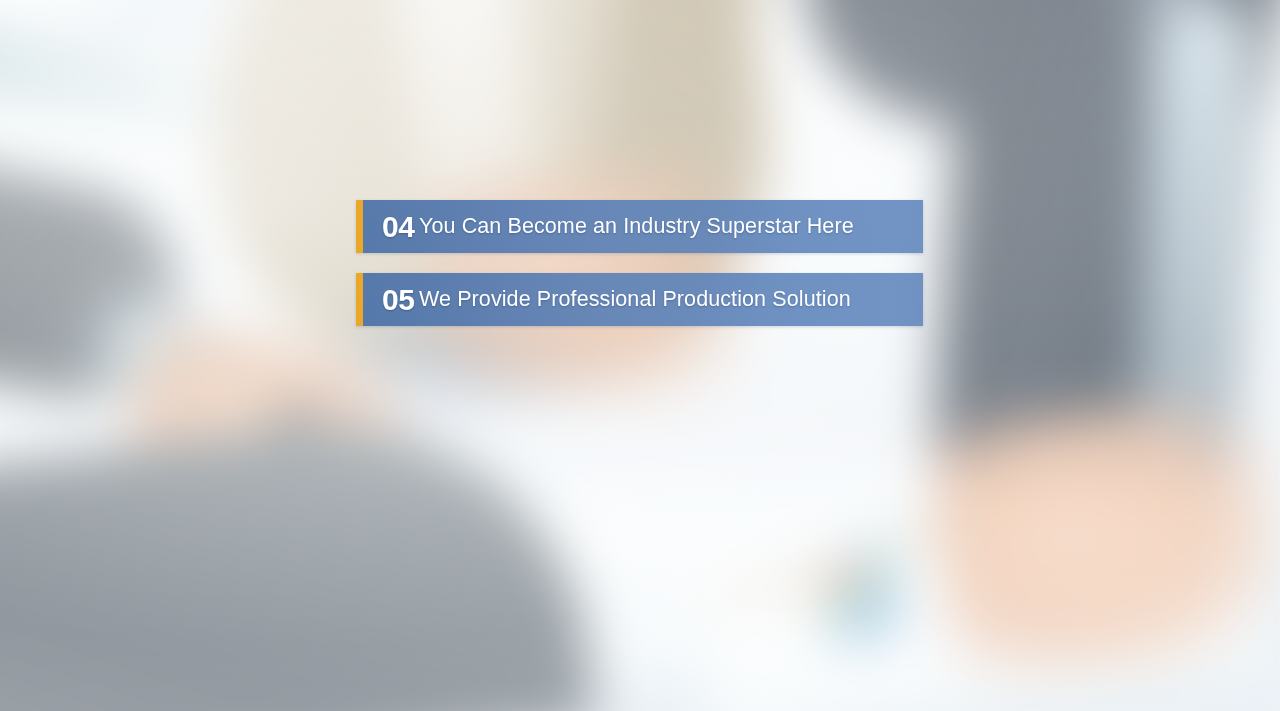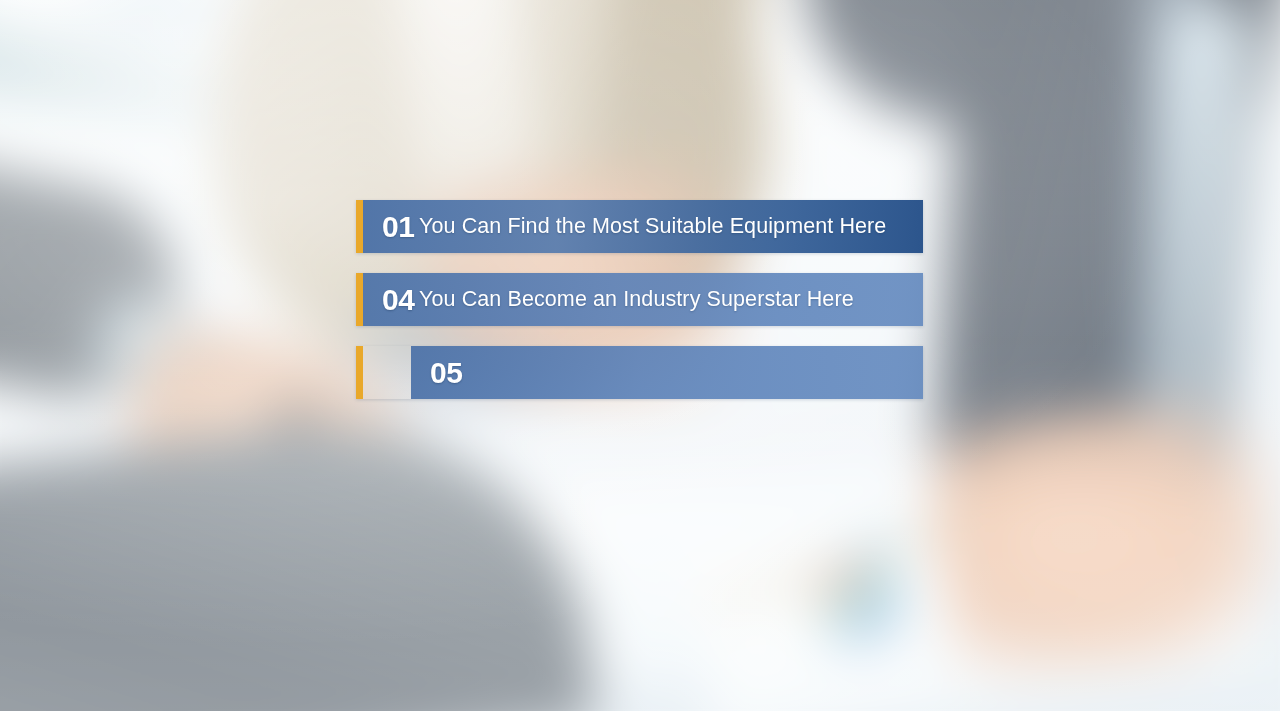--- a/index.html
+++ b/index.html
@@ -229,21 +229,21 @@
   }
 
   .bar {
     position: relative;
     display: flex;
     align-items: center;
     height: 53px;
     margin-bottom: 20px;
     box-shadow: 0 1px 3px rgba(30,55,90,0.18);
   }
-  .bar:last-child { margin-bottom: 12px; gap: 48px; }
+  .bar:last-child { margin-bottom: 12px; }
 
   .bar-accent {
     width: 7px;
     height: 53px;
     flex: 0 0 7px;
     background: #e9a82a;
   }
 
   .bar-body {
     position: relative;
@@ -342,40 +342,34 @@
       <i style="left:4px;   top:46px; width:84px; background:#4aa3d8;"></i>
       <i style="left:14px;  top:62px; width:62px; background:#3f86c4;"></i>
       <i style="left:54px;  top:0px;  width:46px; background:#4aa3d8;"></i>
     </span>
   </div>
 
   <div class="haze"></div>
 
   <div class="bars">
 
-    <div class="bar is-first">
-      <span class="bar-accent"></span>
-      <div class="bar-body">
-        <span class="bar-num">01</span>
-        <span class="bar-text">You Can Find the Most Suitable Equipment Here</span>
-      </div>
-    </div>
 
 
 
     <div class="bar">
       <span class="bar-accent"></span>
       <div class="bar-body">
         <span class="bar-num">04</span>
         <span class="bar-text">You Can Become an Industry Superstar Here</span>
       </div>
     </div>
 
     <div class="bar">
       <span class="bar-accent"></span>
       <div class="bar-body">
         <span class="bar-num">05</span>
+        <span class="bar-text">We Provide Professional Production Solution</span>
       </div>
     </div>
 
   </div>
 
 </div>
 
 </body></html>

